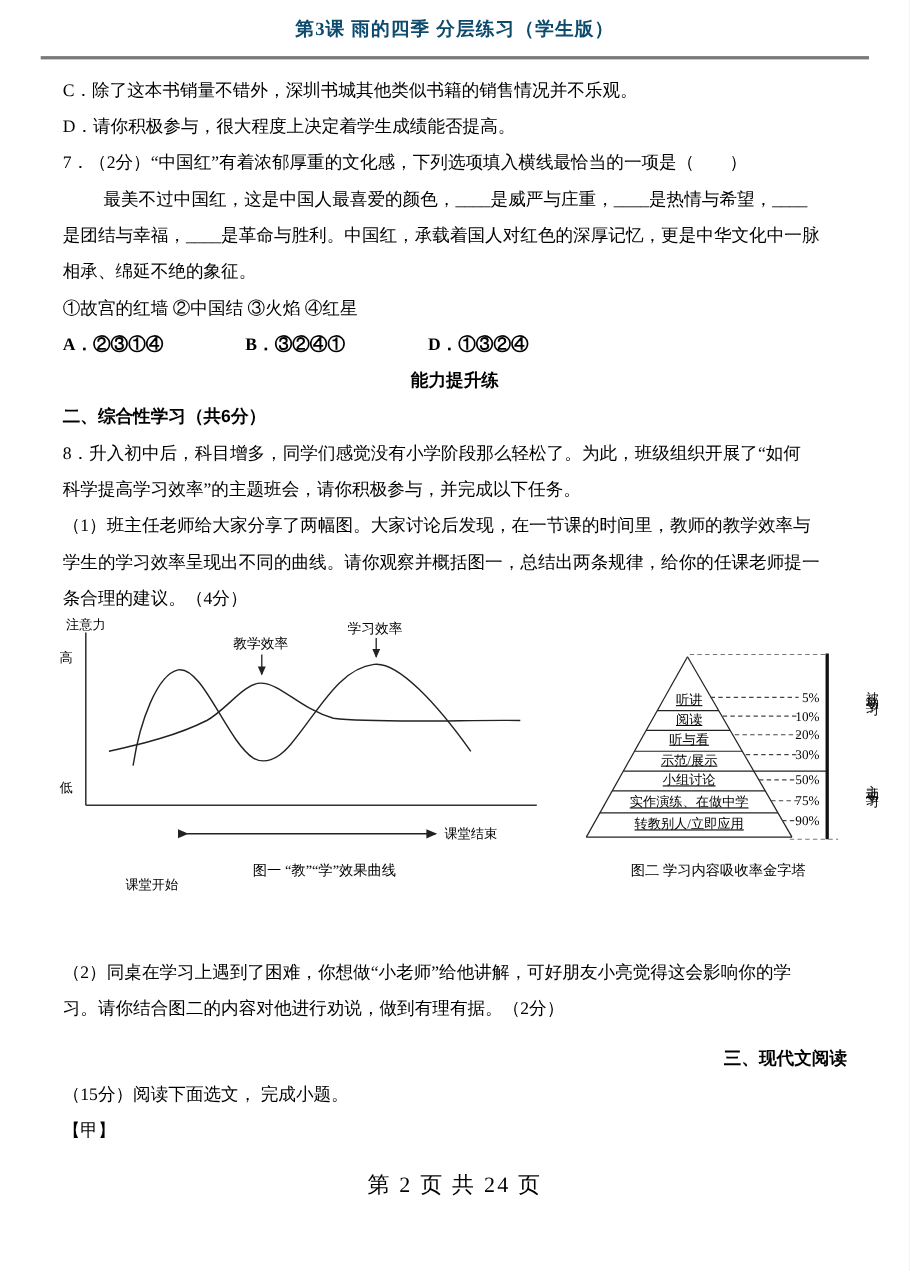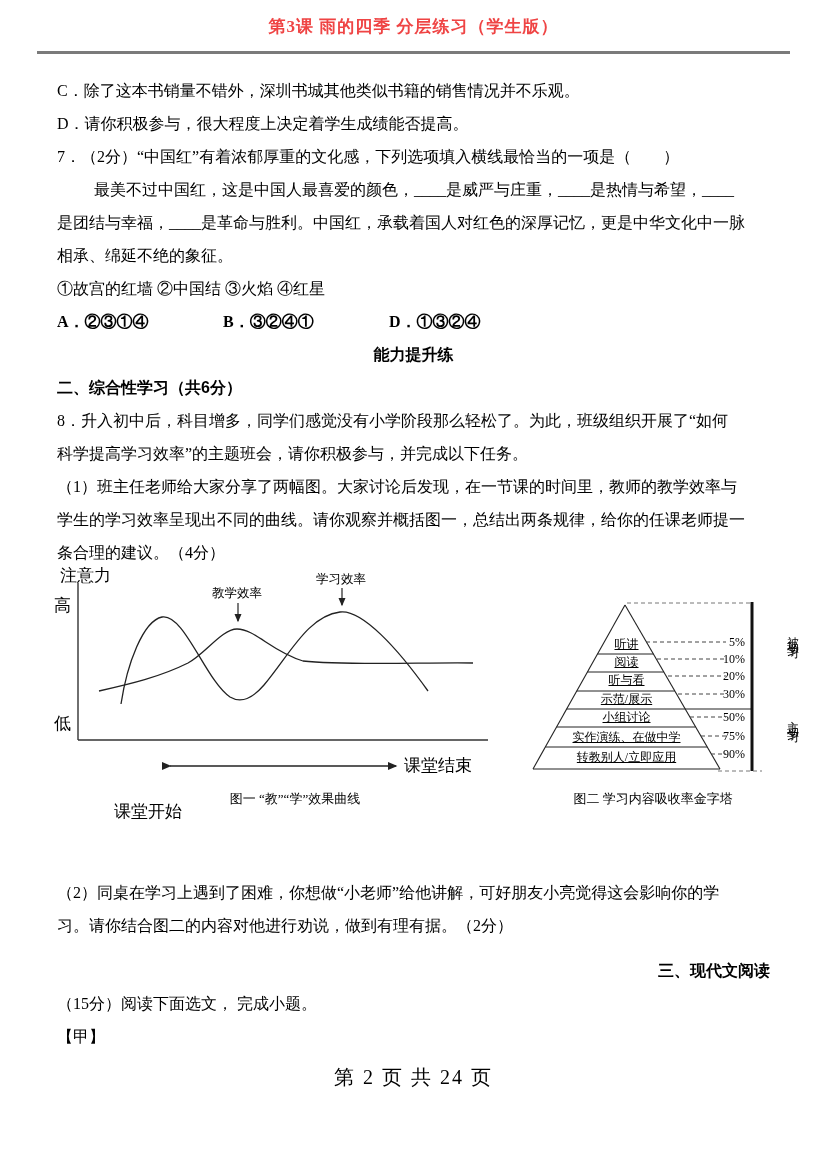--- a/index.html
+++ b/index.html
@@ -1,46 +1,46 @@
 <!DOCTYPE html>
 <html><head>
 <meta charset="utf-8">
 <style>
   html,body{margin:0;padding:0;background:#e8e8e8;}
   .page{width:827px;height:1169px;position:relative;margin:0 auto;background:#ffffff;
         font-family:"Liberation Serif",serif;color:#000;overflow:hidden;}
   .doc-title{text-align:center;font-weight:bold;font-size:17px;padding-top:15px;letter-spacing:1px;}
   .rule{height:3px;background:#7a7a7a;margin:13px 37px 0 37px;}
-  .content{padding:20px 57px 0 57px;}
+  .content{padding:12px 57px 0 57px;}
   .ln{font-size:16px;line-height:33px;height:33px;white-space:nowrap;overflow:visible;}
   .indent{text-indent:37px;}
   .kai{font-family:"Liberation Serif",serif;}
   .bold-sans{font-family:"Liberation Sans",sans-serif;font-weight:bold;}
   .center{text-align:center;}
   .choices{display:flex;font-weight:bold;}
   .choice{width:166px;}
   
   .figblock{position:relative;height:245px;margin:0 -57px 0 -57px;width:827px;}
   .figblock svg{position:absolute;top:0;}
-  .flabel{position:absolute;font-size:17px;line-height:14px;white-space:nowrap;}
+  .flabel{position:absolute;font-size:12px;line-height:14px;white-space:nowrap;}
   .pyr-label{position:absolute;left:533px;width:187px;text-align:center;font-size:12px;line-height:12px;white-space:nowrap;text-decoration:underline;}
   .pyr-pct{position:absolute;left:701px;width:44px;text-align:right;font-size:12px;line-height:12px;white-space:nowrap;}
   .vlabel{position:absolute;left:786px;writing-mode:vertical-rl;text-orientation:upright;
           font-size:12px;letter-spacing:4px;line-height:14px;}
   .fig-caption{position:absolute;top:221px;text-align:center;font-size:13px;white-space:nowrap;}
   .gap-lg{margin-top:62px;}
   .gap-md{margin-top:12px;text-align:right;}
   .footer{position:absolute;top:1064px;left:0;width:100%;text-align:center;font-size:20px;letter-spacing:2px;}
 </style>
 </head>
 <body>
 
 <div class="page">
 
-  <div class="doc-title" style="color:#ef4444;">第3课 雨的四季 分层练习（学生版）</div>
+  <div class="doc-title" style="color:#0c4a6e;">第3课 雨的四季 分层练习（学生版）</div>
   <div class="rule"></div>
 
   <div class="content">
 
     <div class="ln">C．除了这本书销量不错外，深圳书城其他类似书籍的销售情况并不乐观。</div>
     <div class="ln">D．请你积极参与，很大程度上决定着学生成绩能否提高。</div>
     <div class="ln">7．（2分）“中国红”有着浓郁厚重的文化感，下列选项填入横线最恰当的一项是（　　）</div>
     <div class="ln kai indent">最美不过中国红，这是中国人最喜爱的颜色，____是威严与庄重，____是热情与希望，____</div>
     <div class="ln kai">是团结与幸福，____是革命与胜利。中国红，承载着国人对红色的深厚记忆，更是中华文化中一脉</div>
     <div class="ln kai">相承、绵延不绝的象征。</div>

